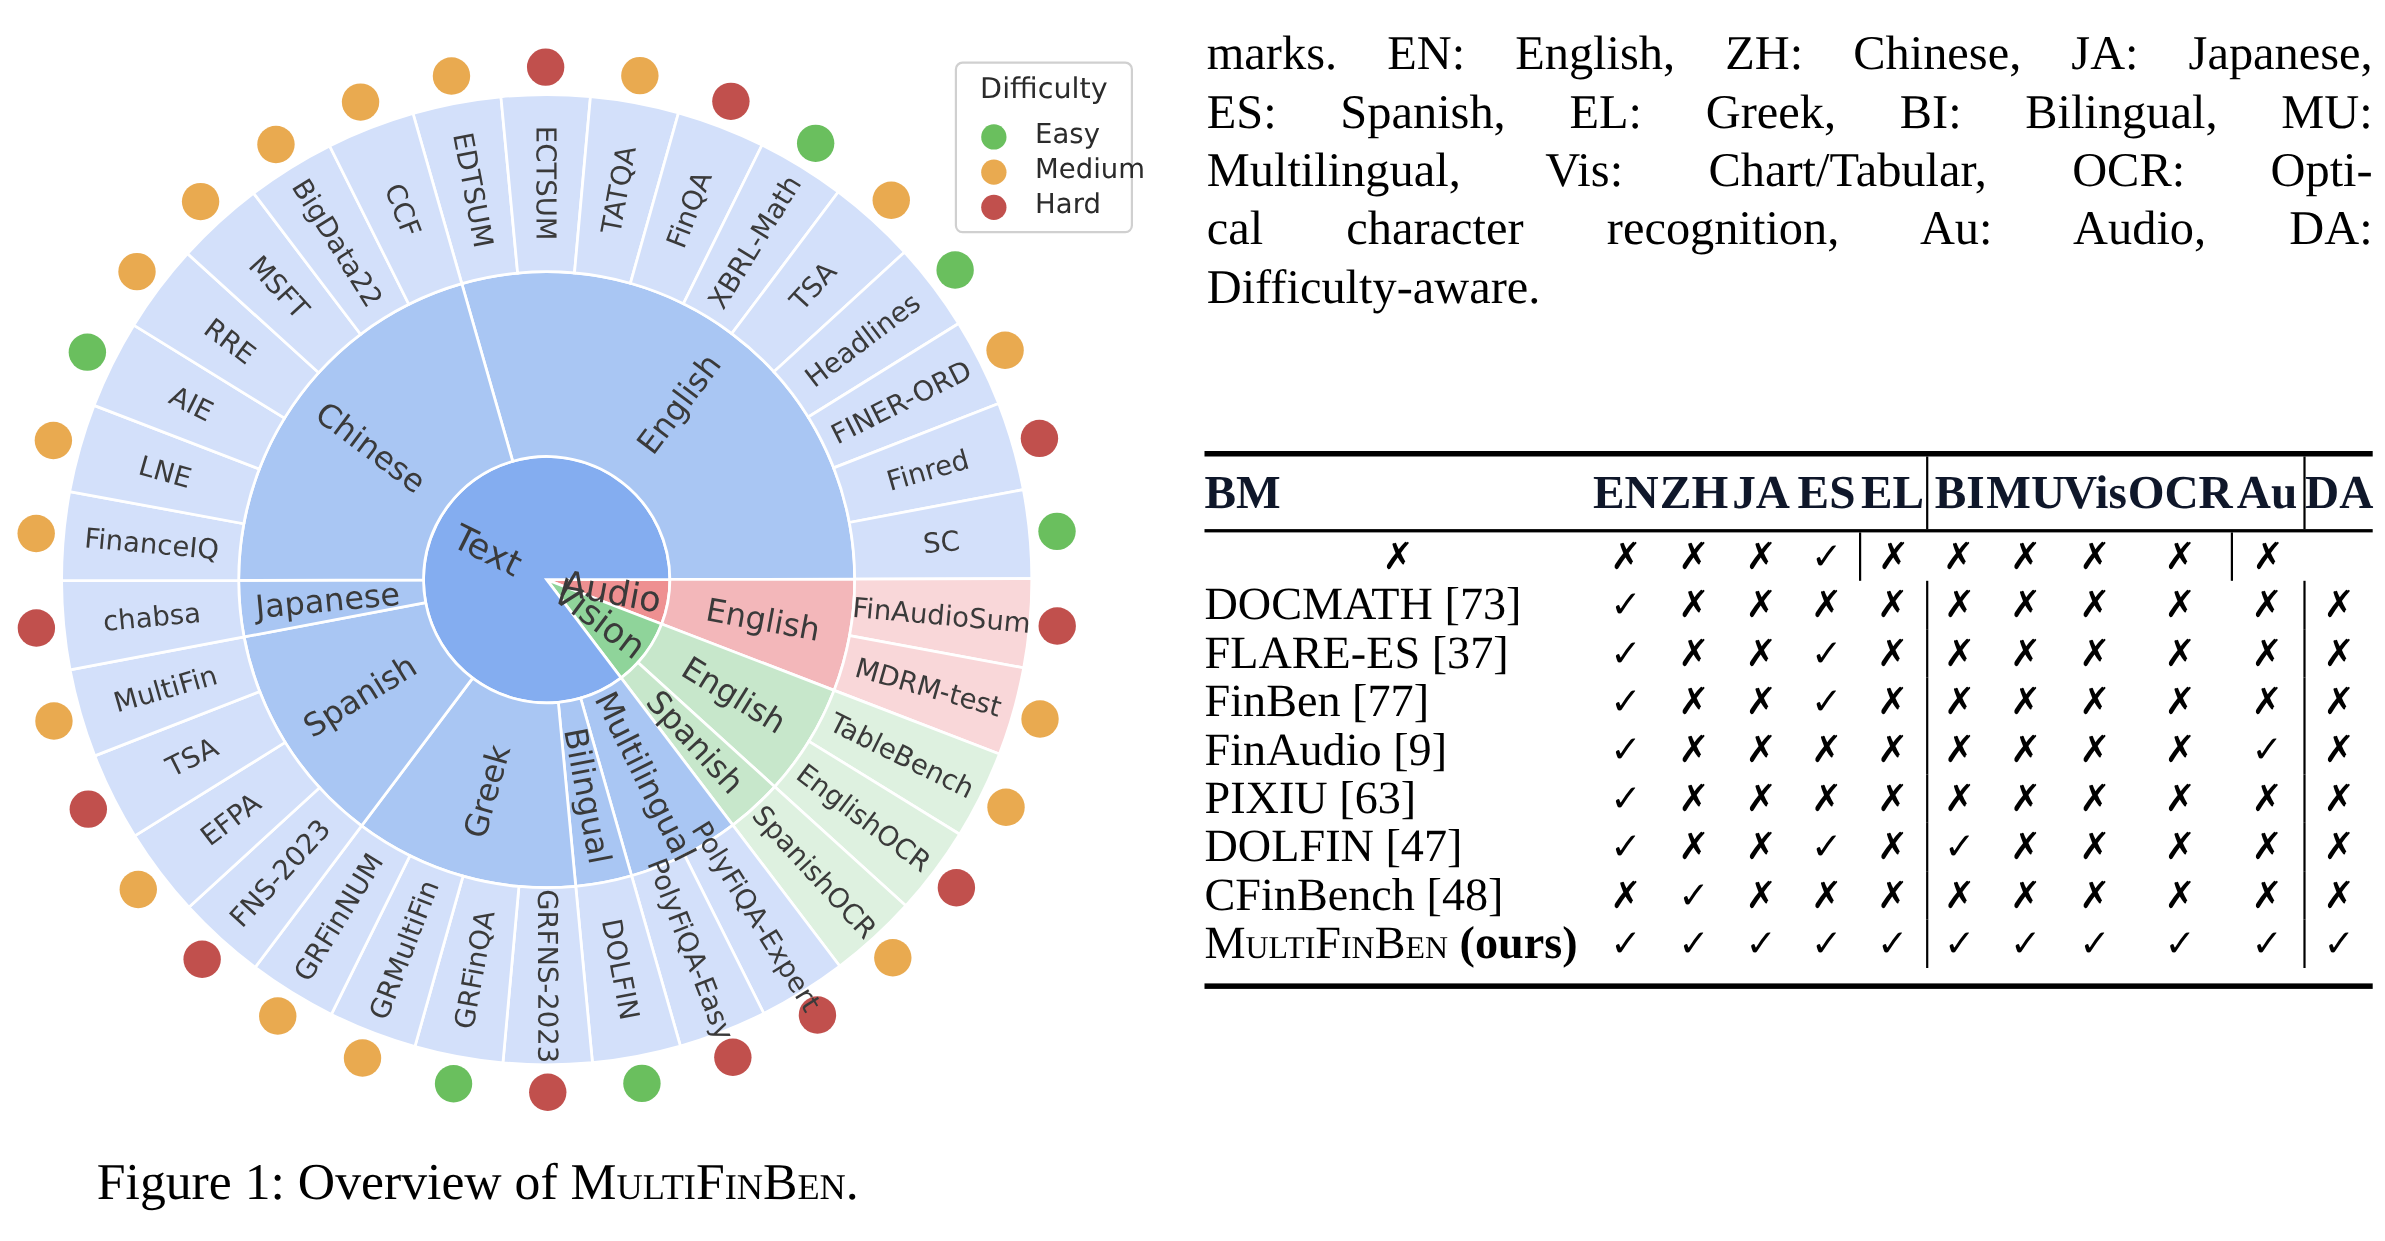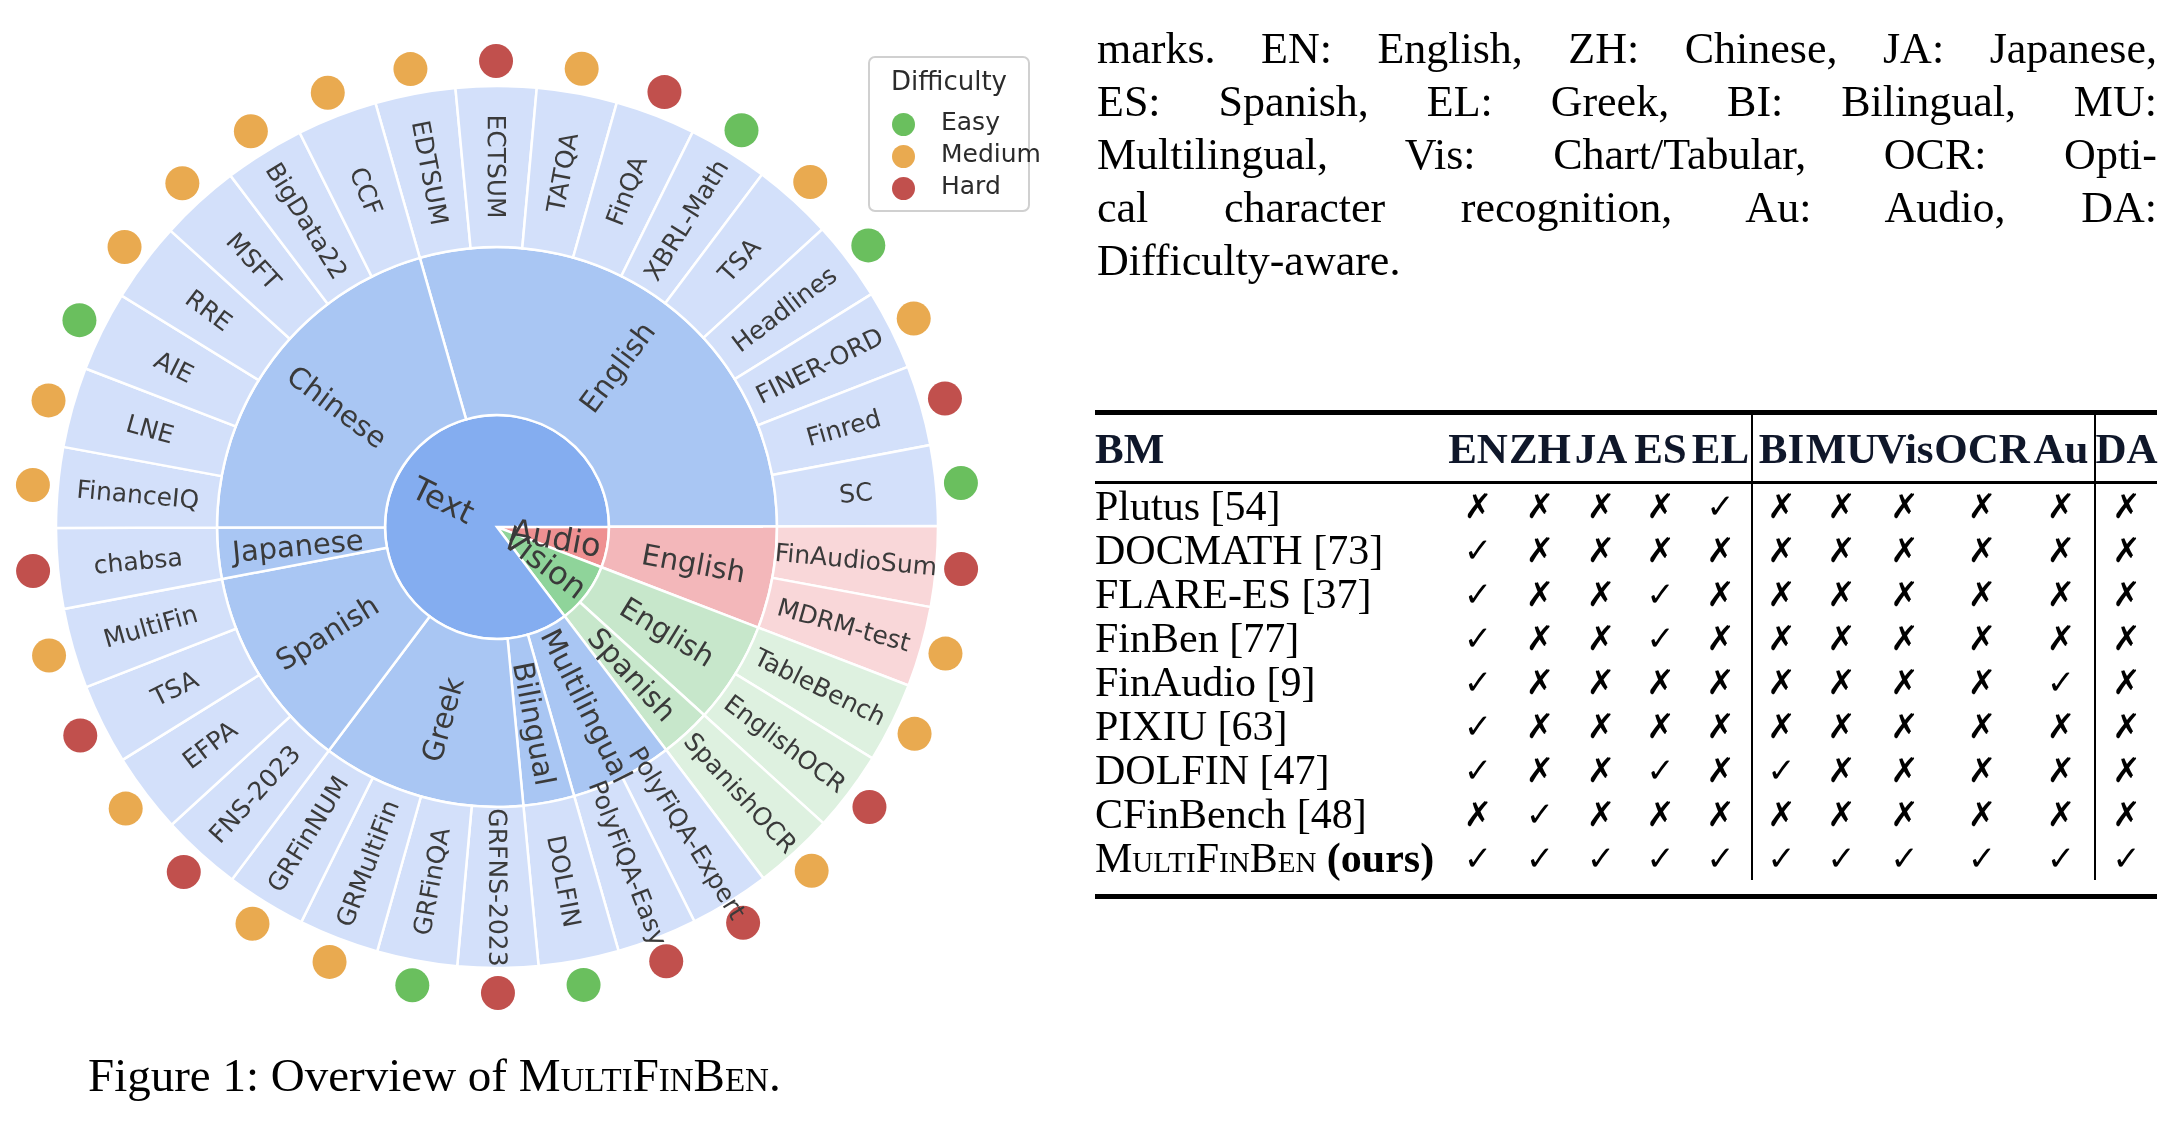--- a/index.html
+++ b/index.html
@@ -218,23 +218,20 @@
         <div class="cell vsep">BI</div>
         <div class="cell">MU</div>
         <div class="cell">Vis</div>
         <div class="cell">OCR</div>
         <div class="cell">Au</div>
         <div class="cell vsep">DA</div>
       </div>
     <div class="rule mid"></div>
     <div id="tbody">
         <div class="tgrid brow">
-          <div class="cell bm">
-            <span>Plutus [54]</span>
-          </div>
           <div class="cell">
             <span class="mark">✗</span>
           </div>
           <div class="cell">
             <span class="mark">✗</span>
           </div>
           <div class="cell">
             <span class="mark">✗</span>
           </div>
           <div class="cell">

